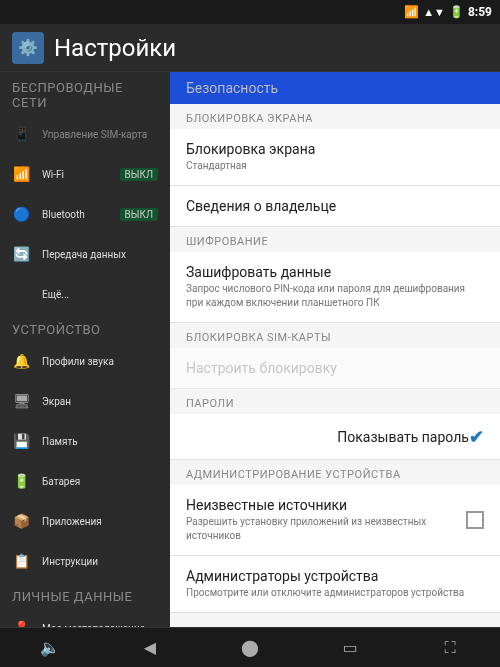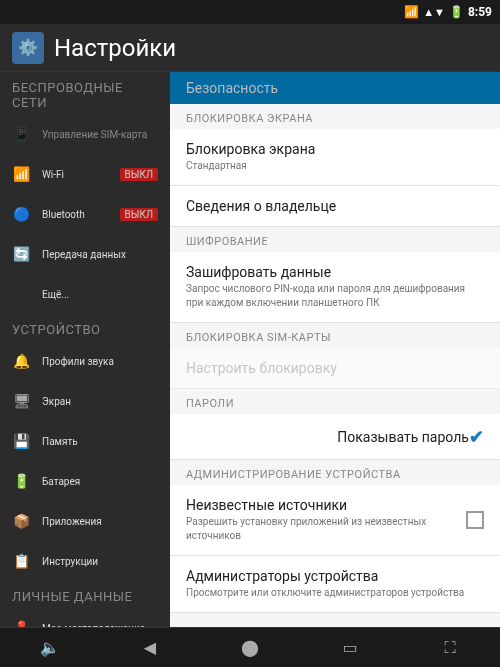--- a/index.html
+++ b/index.html
@@ -105,21 +105,21 @@
       flex: 1;
     }
 
     .toggle-badge {
       font-size: 10px;
       padding: 1px 5px;
       border-radius: 2px;
       background: #555;
       color: #ccc;
     }
-    .toggle-badge.off { background: #b91c1c; color: #ccc; }
+    .toggle-badge.off { background: #14532d; color: #ccc; }
 
     
     .content {
       flex: 1;
       background: #f5f5f5;
       overflow-y: auto;
       overflow-x: hidden;
     }
     .content::-webkit-scrollbar { width: 0; }
 
@@ -169,21 +169,21 @@
       height: 18px;
       border: 2px solid #999;
       background: #fff;
       flex-shrink: 0;
     }
 
     .top-disabled-item {
       padding: 8px 16px;
       font-size: 14px;
       color: #bbb;
-      background: #0369a1;
+      background: #1d4ed8;
     }
 
     
     .nav-bar {
       height: 40px;
       background: #1a1a1a;
       display: flex;
       align-items: center;
       justify-content: space-around;
       border-top: 1px solid #333;

